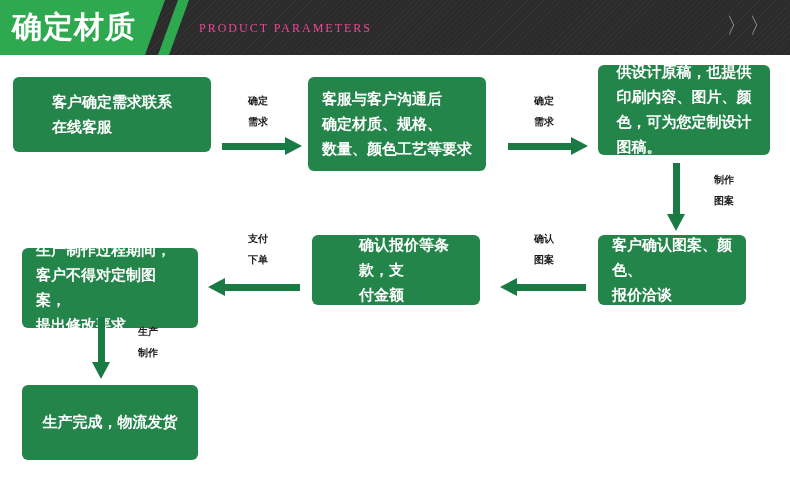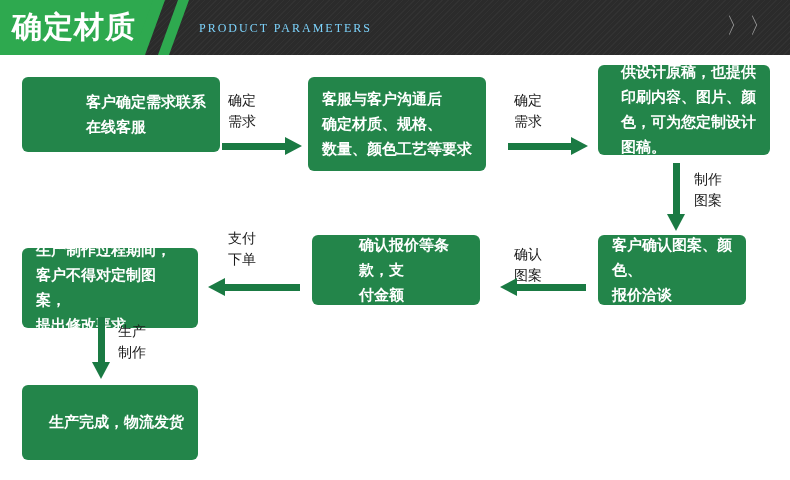--- a/index.html
+++ b/index.html
@@ -61,21 +61,21 @@
     font-weight: bold;
     letter-spacing: 1px;
     font-family: "DejaVu Sans", "Liberation Sans", sans-serif;
     white-space: nowrap;
   }
   #header-subtitle {
     position: absolute;
     left: 199px; top: 21px;
     font-size: 12px;
     line-height: 14px;
-    color: #7dd3fc;
+    color: #ec4899;
     letter-spacing: 2.0px;
     font-family: "Liberation Serif", "DejaVu Serif", serif;
     white-space: nowrap;
   }
   #header-chevrons {
     position: absolute;
     right: 18px; top: 14px;
     font-size: 22px;
     line-height: 24px;
     color: #9a9a9a;
@@ -97,40 +97,40 @@
   .node {
     position: absolute;
     background: #23854a;
     border-radius: 6px;
     box-sizing: border-box;
     color: #ffffff;
     font-weight: bold;
     font-family: "DejaVu Sans", "Liberation Sans", sans-serif;
     display: flex;
     align-items: center;
-    justify-content: flex-end;
+    justify-content: center;
   }
   .node-text {
     padding: 0 14px;
     font-size: 15px;
     line-height: 25px;
     white-space: pre-line;
     text-align: left;
   }
 
   
   .arrow-label {
     position: absolute;
     color: #1a1a1a;
-    font-weight: normal;
-    font-size: 14px;
+    font-weight: bold;
+    font-size: 10px;
     line-height: 21px;
     font-family: "DejaVu Sans", "Liberation Sans", sans-serif;
     white-space: pre-line;
-    text-align: left;
+    text-align: center;
   }
 
   
   .arrow-h {
     position: absolute;
     height: 18px;
   }
   .arrow-h .shaft {
     position: absolute;
     top: 6px;
@@ -180,21 +180,21 @@
   <div class="hdr-green-block"></div>
   <div class="hdr-stripe" id="hdr-stripe-1"></div>
   <div class="hdr-stripe" id="hdr-stripe-2"></div>
   <div id="header-title">确定材质</div>
   <div id="header-subtitle">PRODUCT  PARAMETERS</div>
   <div id="header-chevrons">〉〉</div>
 </div>
 
 <div id="flow">
 
-  <div class="node" style="left:22px; top:22px; width:198px; height:75px;">
+  <div class="node" style="left:13px; top:22px; width:198px; height:75px;">
     <span class="node-text">客户确定需求联系
 在线客服</span>
   </div>
 
   <div class="arrow-label" style="left:228px; top:35px; width:60px;">确定
 需求</div>
   <div class="arrow-h right" style="left:222px; top:82px; width:80px;">
     <div class="shaft" style="left:0; right:16px;"></div>
     <div class="head"></div>
   </div>
@@ -224,21 +224,21 @@
     <div class="head"></div>
   </div>
   <div class="arrow-label" style="left:694px; top:114px; width:60px;">制作
 图案</div>
 
   <div class="node" style="left:598px; top:180px; width:148px; height:70px;">
     <span class="node-text">客户确认图案、颜色、
 报价洽谈</span>
   </div>
 
-  <div class="arrow-label" style="left:514px; top:173px; width:60px;margin-top:16px;">确认
+  <div class="arrow-label" style="left:514px; top:173px; width:60px;">确认
 图案</div>
   <div class="arrow-h left" style="left:500px; top:223px; width:86px;">
     <div class="shaft" style="left:16px; right:0;"></div>
     <div class="head"></div>
   </div>
 
   <div class="node" style="left:312px; top:180px; width:168px; height:70px;padding-left:33px;">
     <span class="node-text">确认报价等条款，支
 付金额</span>
   </div>

